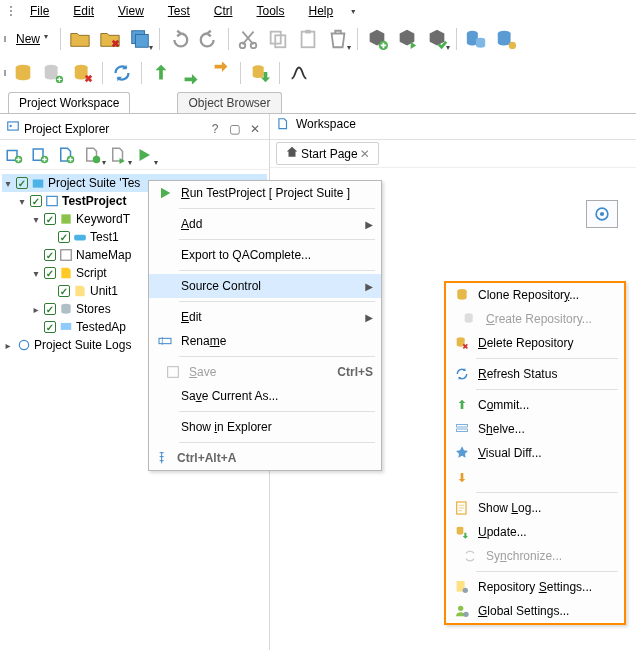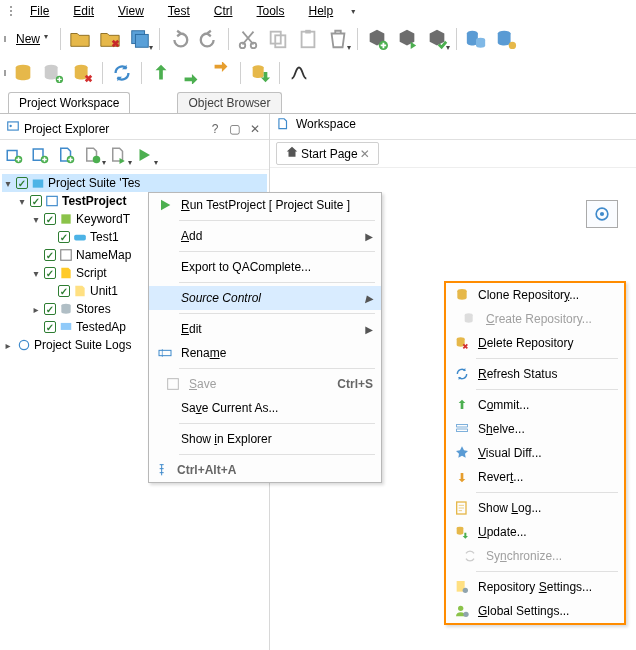--- a/index.html
+++ b/index.html
@@ -32,24 +32,24 @@
 .chk { width:12px; height:12px; display:flex; align-items:center; justify-content:center; color:#2e7d32; font-weight:bold; font-size:10px; border:1px solid #2e7d32; border-radius:2px;}
 .nic { width:16px; height:16px; display:flex; align-items:center; justify-content:center; }
 .node.sel { background:#cde8ff; }
 .right { flex:1; display:flex; flex-direction:column; }
 .wshdr { display:flex; align-items:flex-start; padding:3px 6px; height:26px; border-bottom:1px solid #e0e0e0; gap:6px; }
 .doctabs { display:flex; align-items:center; padding:3px 6px; gap:6px; height:28px; border-bottom:1px solid #eee; }
 .doctab { display:flex; align-items:center; gap:2px; padding:2px 8px; background:#fff; border:1px solid #d0d0d0; border-radius:2px; }
 .floatgear { position:absolute; right:18px; top:200px; width:32px; height:28px; border:1px solid #aaa; background:#fafcff; display:flex; align-items:center; justify-content:center; color:#2a6; }
 
 .ctx { position:absolute; background:#fdfdfd; border:1px solid #b8b8b8; box-shadow:2px 2px 3px rgba(0,0,0,.15); }
-.ctx1 { left:148px; top:192px; width:234px; }
+.ctx1 { left:148px; top:180px; width:234px; }
 .ctx2 { left:444px; top:281px; width:182px; border:2px solid #ff8c00; }
 .mi { display:flex; align-items:center; height:24px; padding:0 8px 0 4px; position:relative; }
-.mi.hover { background:#d9ecff;font-style:italic; }
+.mi.hover { background:#d9ecff; }
 .mi .mic { width:24px; display:flex; align-items:center; justify-content:center; }
 .mi .lbl { flex:1; padding-left:4px; }
 .mi .sc { color:#666;font-weight:bold; }
 .mi .arr { color:#555; font-size:10px; }
 .mi.disabled { color:#a0a0a0;margin-left:8px; }
 .msep { height:1px; background:#e0e0e0; margin:3px 6px 3px 30px; }
 </style>
 </head>
 <body>
 
@@ -566,21 +566,20 @@
         </svg>
       </span>
       <span class="lbl"><span class="mnemonic">V</span>isual Diff...</span>
     </div>
   <div class="mi">
       <span class="mic">
         <svg width="16" height="16" viewBox="0 0 24 24">
           <path fill="#e69e2e" d="M12 20l-5-5h3V6h4v9h3z"></path>
         </svg>
       </span>
-      <span class="lbl">Rever<span class="mnemonic">t</span>...</span>
     </div>
   <div class="msep"></div>
   <div class="mi">
       <span class="mic">
         <svg width="16" height="16" viewBox="0 0 24 24">
           <rect x="4" y="3" width="14" height="18" fill="none" stroke="#e6b84a" stroke-width="2"></rect>
           <path stroke="#e6b84a" d="M7 8h8M7 12h8M7 16h5"></path>
         </svg>
       </span>
       <span class="lbl">Show <span class="mnemonic">L</span>og...</span>

